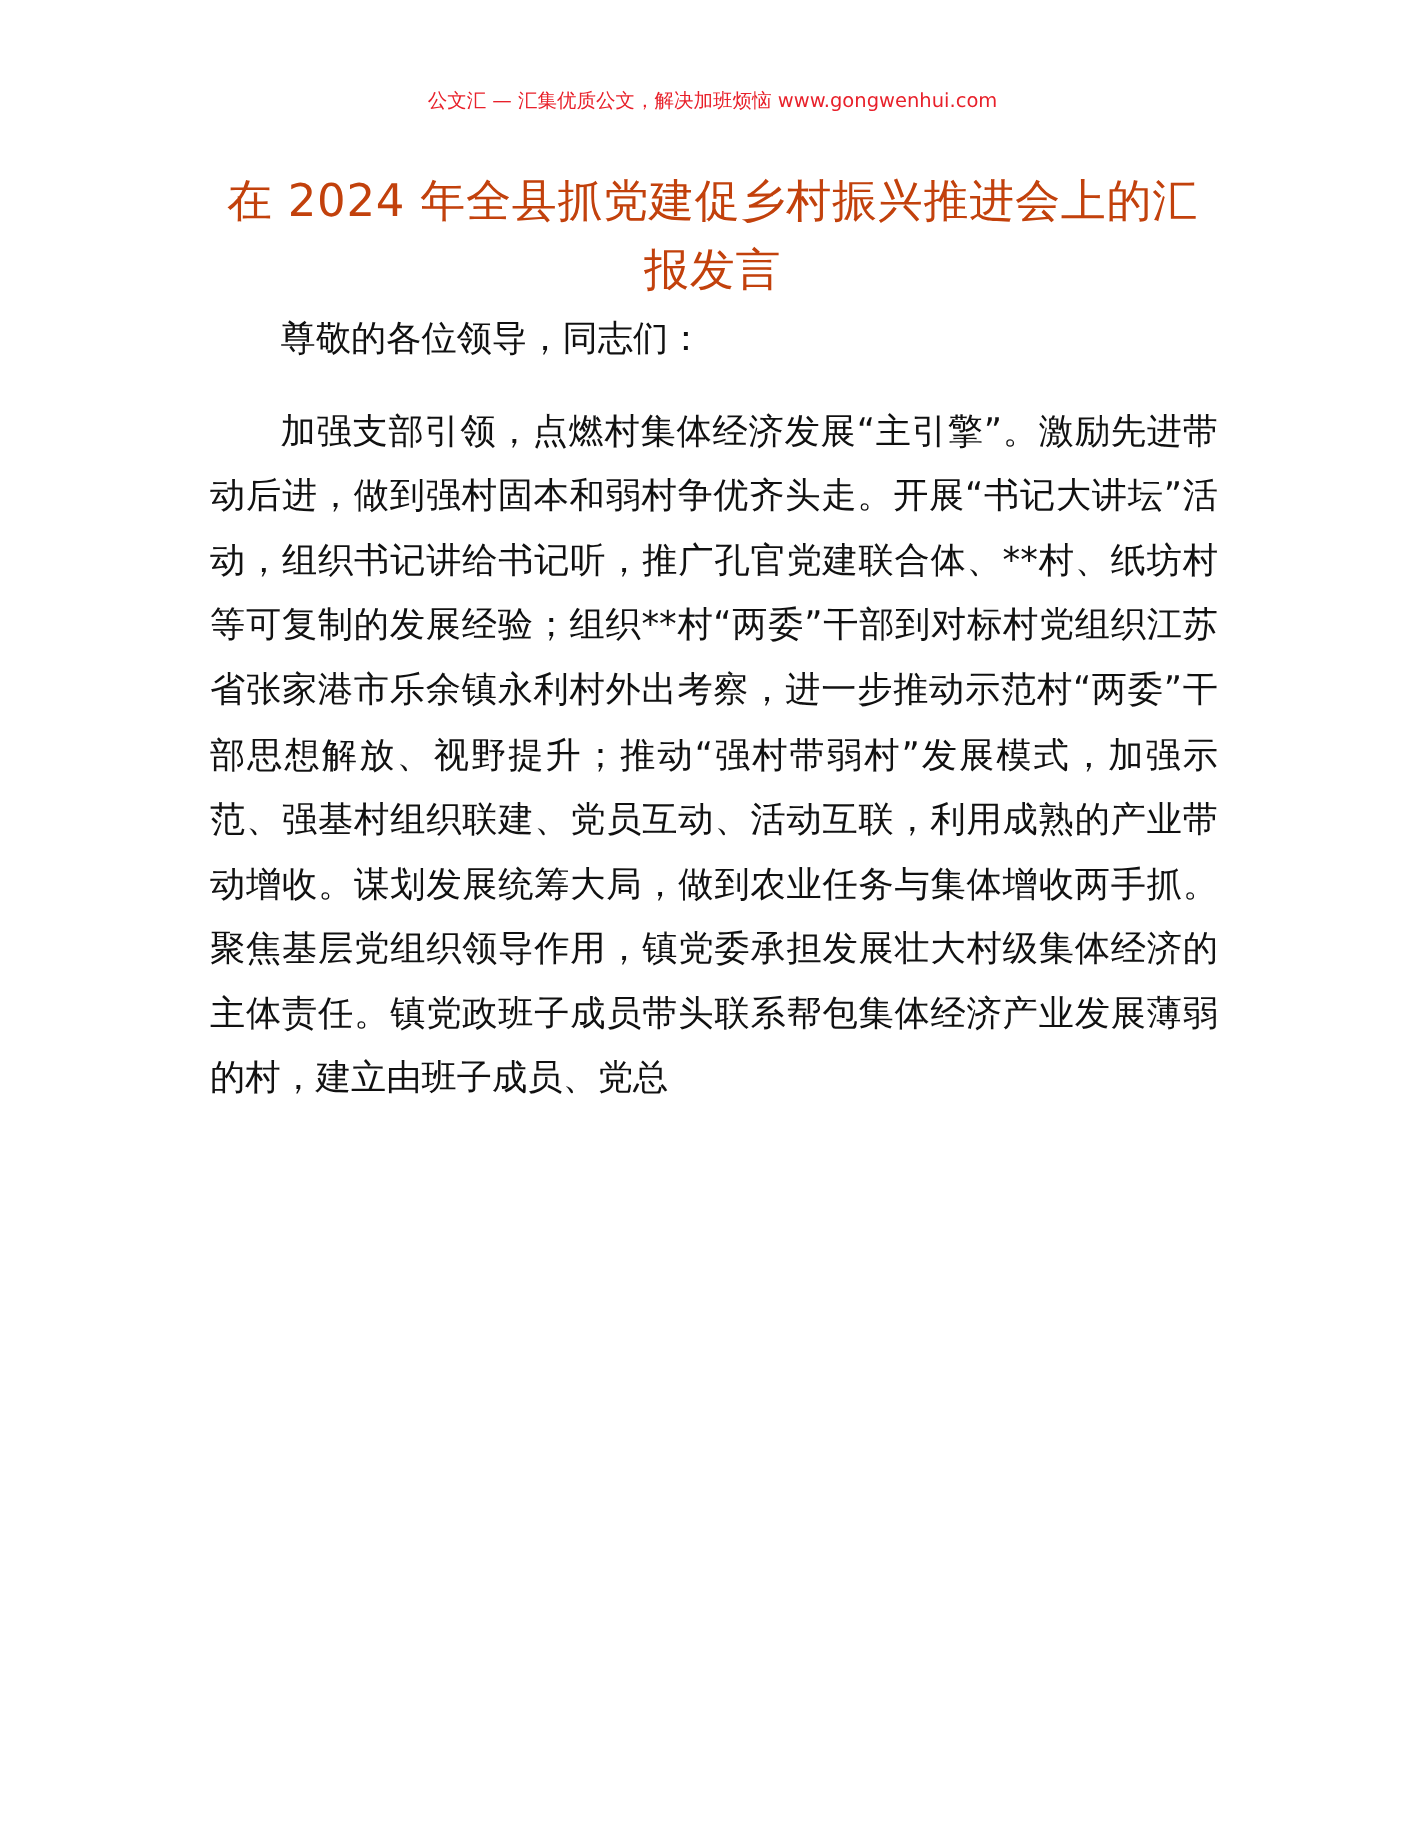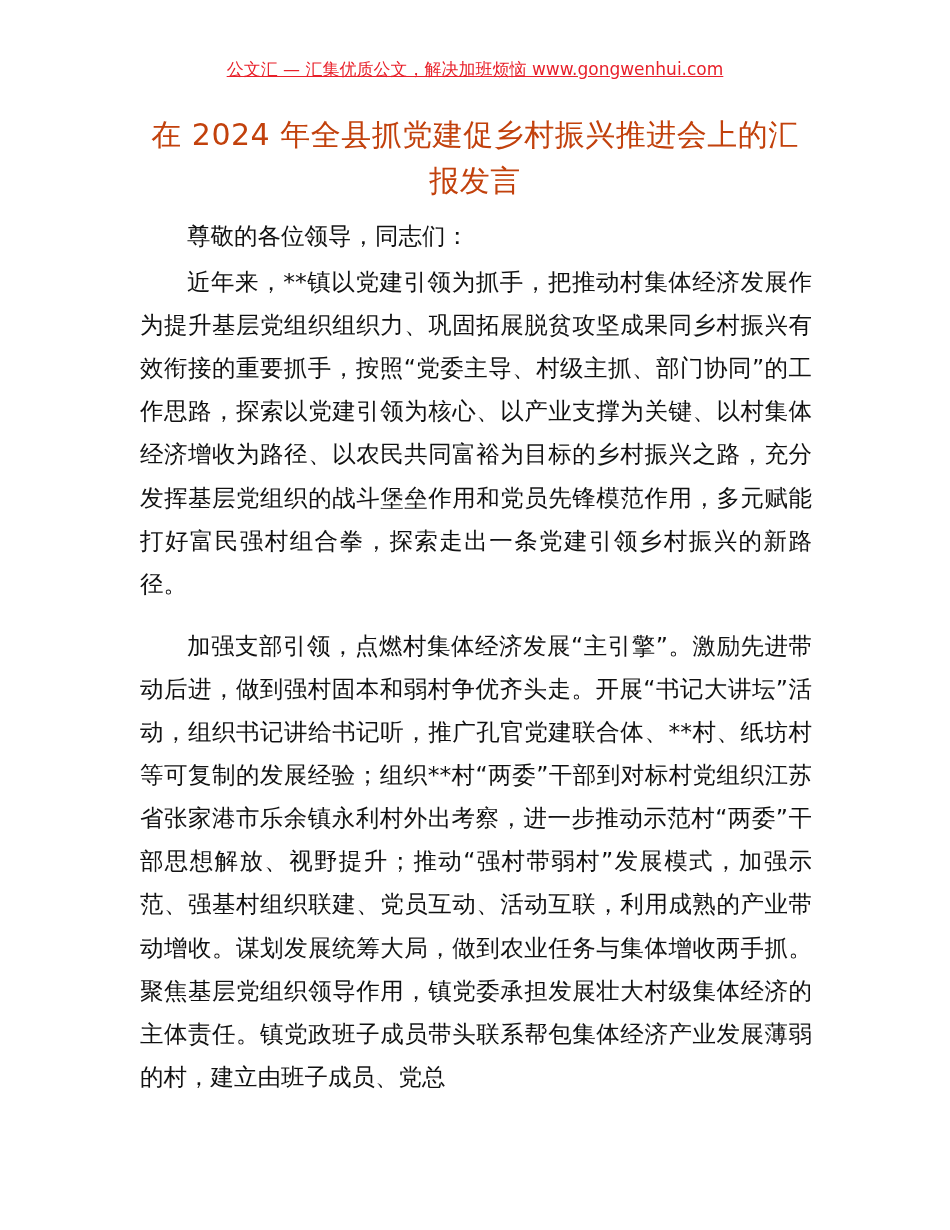--- a/index.html
+++ b/index.html
@@ -3,43 +3,41 @@
   <meta charset="utf-8">
   <style>
     html, body { margin: 0; padding: 0; background: #ffffff; }
     body {
       width: 950px; height: 1230px; position: relative; overflow: hidden;
       font-family: "DejaVu Sans", "Liberation Sans", sans-serif;
       color: #1a1a1a;
     }
     .header {
       position: absolute; top: 58px; left: 0; width: 950px;
-      text-align: center; font-size: 17px; color: #e8202a;
+      text-align: center; font-size: 13px; color: #e8202a;
       letter-spacing: 0px;
-      text-decoration: underline;
     }
     .title {
       position: absolute; top: 112px; left: 140px; width: 670px;
       text-align: center; font-size: 30px; line-height: 46px;
       color: #c2410c; letter-spacing: 0.5px;
     }
     .body-text {
-      position: absolute; top: 215px; left: 140px; width: 672px;
+      position: absolute; top: 204px; left: 140px; width: 672px;
       font-size: 23.5px; line-height: 43.1px; color: #111;
       text-align: justify; text-justify: inter-character;
     }
     .body-text p { margin: 0; }
     .indent { text-indent: 2em; }
     .gap { margin-top: 19px !important; }
     .salutation { margin-bottom: 3px !important; }
   </style>
 </head>
 <body>
 
 <div class="header">公文汇 — 汇集优质公文，解决加班烦恼 www.gongwenhui.com</div>
 
 <div class="title">在 2024 年全县抓党建促乡村振兴推进会上的汇报发言</div>
 
 <div class="body-text">
   <p class="indent salutation">尊敬的各位领导，同志们：</p>
-  <p class="indent">近年来，**镇以党建引领为抓手，把推动村集体经济发展作为提升基层党组织组织力、巩固拓展脱贫攻坚成果同乡村振兴有效衔接的重要抓手，按照“党委主导、村级主抓、部门协同”的工作思路，探索以党建引领为核心、以产业支撑为关键、以村集体经济增收为路径、以农民共同富裕为目标的乡村振兴之路，充分发挥基层党组织的战斗堡垒作用和党员先锋模范作用，多元赋能打好富民强村组合拳，探索走出一条党建引领乡村振兴的新路径。</p>
   <p class="indent gap">加强支部引领，点燃村集体经济发展“主引擎”。激励先进带动后进，做到强村固本和弱村争优齐头走。开展“书记大讲坛”活动，组织书记讲给书记听，推广孔官党建联合体、**村、纸坊村等可复制的发展经验；组织**村“两委”干部到对标村党组织江苏省张家港市乐余镇永利村外出考察，进一步推动示范村“两委”干部思想解放、视野提升；推动“强村带弱村”发展模式，加强示范、强基村组织联建、党员互动、活动互联，利用成熟的产业带动增收。谋划发展统筹大局，做到农业任务与集体增收两手抓。聚焦基层党组织领导作用，镇党委承担发展壮大村级集体经济的主体责任。镇党政班子成员带头联系帮包集体经济产业发展薄弱的村，建立由班子成员、党总</p>
 </div>
 
 </body></html>

